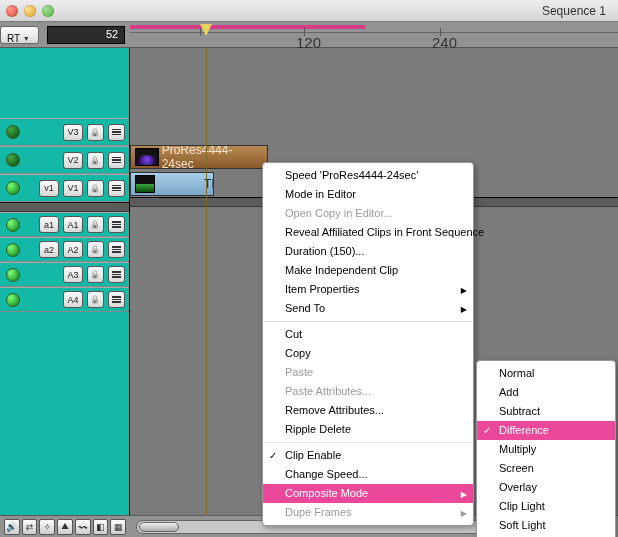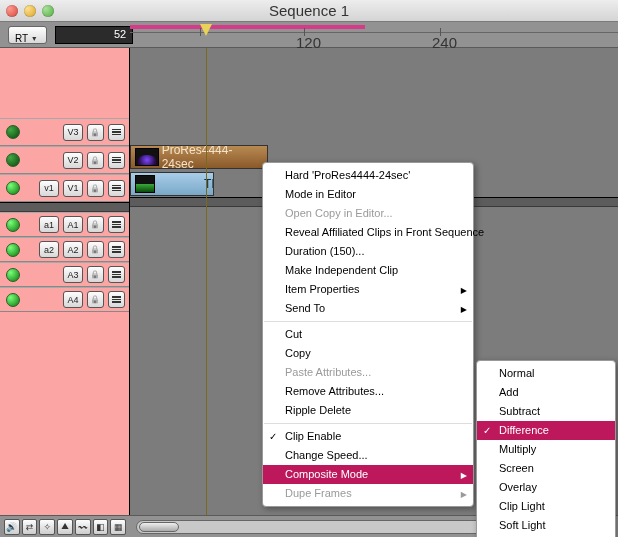--- a/index.html
+++ b/index.html
@@ -5,38 +5,38 @@
   * { box-sizing: border-box; margin: 0; padding: 0; font-family: "Lucida Grande", Arial, sans-serif; }
   body { background: #929292; width: 618px; height: 537px; overflow: hidden; position: relative; user-select: none; }
 
   
   .titlebar { height: 22px; background: linear-gradient(#ededed,#d4d4d4); display:flex; align-items:center; padding:0 6px; border-bottom:1px solid #7a7a7a; position:relative; }
   .traffic { display:flex; gap:6px; }
   .tl { width:12px; height:12px; border-radius:50%; box-shadow: inset 0 0 1px rgba(0,0,0,.5); }
   .tl.close{background:radial-gradient(circle at 30% 30%,#ff9a90,#d4453a);}
   .tl.min{background:radial-gradient(circle at 30% 30%,#ffe08a,#d9a32a);}
   .tl.zoom{background:radial-gradient(circle at 30% 30%,#a8e29a,#4fab3e);}
-  .wintitle { position:absolute; left:0; right:0; text-align:center; font-size:15px; color:#333; }
+  .wintitle { position:absolute; left:0; right:12px; text-align:right; font-size:12px; color:#333; }
 
   
   .toolbar { height: 26px; background:#929292; border-bottom:1px solid #5a5a5a; display:flex; align-items:center; position:relative; }
-  .rt { margin-left:8px; height:18px; background:linear-gradient(#fefefe,#d9d9d9); border:1px solid #666; border-radius:3px; font-size:10px; padding:8px 10px 0 6px; display:flex; align-items:center; gap:4px;}
+  .rt { height:18px; background:linear-gradient(#fefefe,#d9d9d9); border:1px solid #666; border-radius:3px; font-size:10px; padding:8px 10px 0 6px; display:flex; align-items:center; gap:4px;}
   .rt::after{content:"▾"; font-size:8px; color:#333;}
   .tc { margin-left:8px; width:78px; height:18px; background:#2b2b2b; color:#fff; font-size:11px; text-align:right; padding:1px 6px; border:1px solid #000; }
   .ruler { position:absolute; left:130px; right:0; top:0; bottom:0; }
   .ruler-line { position:absolute; top:10px; left:0; right:0; height:1px; background:#666;}
   .ruler-top { position:absolute; top:3px; left:0; height:4px; background:#d63b8a; width:235px;}
   .ruler-tick { position:absolute; top:6px; width:1px; height:8px; background:#555;}
   .ruler-label { position:absolute; top:12px; font-size:15px; color:#333;}
   .playhead-top { position:absolute; top:2px; width:12px; height:12px; background:#e8d25a; clip-path: polygon(0 0,100% 0,50% 100%); }
   .playhead { position:absolute; top:0; bottom:0; width:1px; background:#7a6a20; z-index:5;}
 
   
   .main { position:absolute; top:48px; left:0; right:0; bottom:22px; display:flex; }
-  .panel { width:130px; background:#fca5a5; border-right:1px solid #000;}
+  .panel { width:130px; background:#14b8a6; border-right:1px solid #000;}
   .canvas{ flex:1; position:relative; background:#7c7c7c; overflow:hidden;}
   .canvas .divider { position:absolute; left:0; right:0; height:10px; background:#5c5c5c; border-top:1px solid #000; border-bottom:1px solid #3a3a3a;}
 
   .gap { height:70px; }
 
   .track { height:25px; display:flex; align-items:center; gap:4px; padding:2px 4px 2px 6px; border-bottom:1px solid #888; border-top:1px solid #a8a8a8;}
   .track.big { height:28px;}
   .led { width:14px; height:14px; border-radius:50%; border:1px solid #2a5a2a; background:radial-gradient(circle at 30% 30%,#7aff7a,#0a7a0a);}
   .led.off{background:radial-gradient(circle at 30% 30%,#43a843,#0a4a0a);}
   .spacer{ flex:1;}
@@ -63,21 +63,21 @@
   .bottombar{ position:absolute; left:0; right:0; bottom:0; height:22px; background:#929292; border-top:1px solid #5a5a5a; display:flex;}
   .left-tools{ width:130px; display:flex; align-items:center; gap:2px; padding:0 4px;}
   .tool{width:18px;height:16px;background:linear-gradient(#fdfdfd,#cdcdcd);border:1px solid #555;border-radius:2px;font-size:9px;display:flex;align-items:center;justify-content:center;color:#333;}
   .scroll-track{flex:1; margin:4px 6px; height:14px; background:#c8c8c8; border:1px solid #666; border-radius:7px; position:relative;}
   .scroll-thumb{position:absolute; left:2px; top:1px; bottom:1px; width:40px; background:linear-gradient(#eee,#aaa); border-radius:6px; border:1px solid #666;}
 
   
   .menu { position:absolute; background:#fff; border:1px solid #999; box-shadow:2px 2px 6px rgba(0,0,0,.35); font-size:11px; color:#000; padding:3px 0; z-index:100; border-radius:4px;}
   .menu-item{ padding:2px 22px 2px 22px; white-space:nowrap; position:relative; line-height:15px;}
   .menu-item.disabled{ color:#9a9a9a;}
-  .menu-item.sel{ background:#be185d; color:#fff;}
+  .menu-item.sel{ background:#ec4899; color:#fff;}
   .menu-item.arrow::after{content:"▶"; position:absolute; right:6px; font-size:8px; top:3px;}
   .menu-item.check::before{content:"✓"; position:absolute; left:6px; font-size:10px;}
   .menu hr{ border:none; border-top:1px solid #ddd; margin:3px 1px;}
   .mainmenu{ top:162px; left:262px; width:212px;}
   .submenu{ top:360px; left:476px; width:140px;}
 
   .canvas .playhead{ left:76px; }
 </style>
 </head>
 <body>
@@ -234,31 +234,32 @@
     <div class="tool">〰</div>
     <div class="tool">◧</div>
     <div class="tool">▦</div>
   </div>
   <div class="scroll-track">
     <div class="scroll-thumb"></div>
   </div>
 </div>
 
 <div class="menu mainmenu" id="mainmenu">
-    <div class="menu-item">Hard 'ProRes4444-24sec'</div>
+    <div class="menu-item">Speed 'ProRes4444-24sec'</div>
     <div class="menu-item">Mode in Editor</div>
     <div class="menu-item disabled">Open Copy in Editor...</div>
     <div class="menu-item">Reveal Affiliated Clips in Front Sequence</div>
     <div class="menu-item">Duration (150)...</div>
     <div class="menu-item">Make Independent Clip</div>
     <div class="menu-item arrow">Item Properties</div>
     <div class="menu-item arrow">Send To</div>
     <hr>
     <div class="menu-item">Cut</div>
     <div class="menu-item">Copy</div>
+    <div class="menu-item disabled">Paste</div>
     <div class="menu-item disabled">Paste Attributes...</div>
     <div class="menu-item">Remove Attributes...</div>
     <div class="menu-item">Ripple Delete</div>
     <hr>
     <div class="menu-item check">Clip Enable</div>
     <div class="menu-item">Change Speed...</div>
     <div class="menu-item arrow sel">Composite Mode</div>
     <div class="menu-item disabled arrow">Dupe Frames</div>
   </div>
 <div class="menu submenu" id="submenu">

